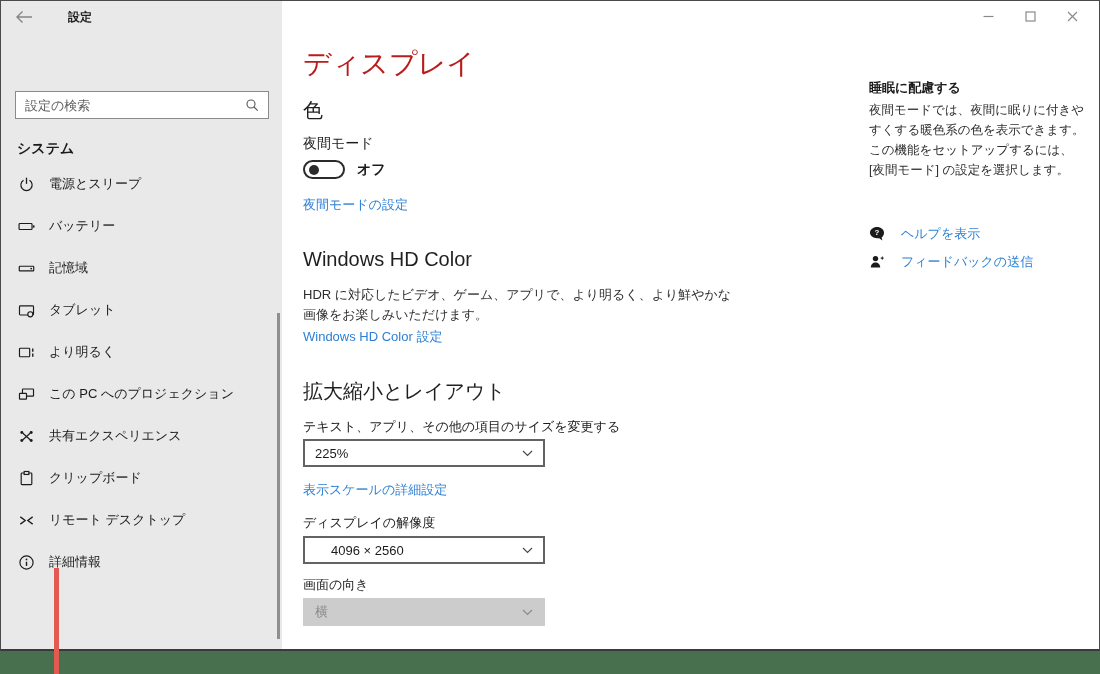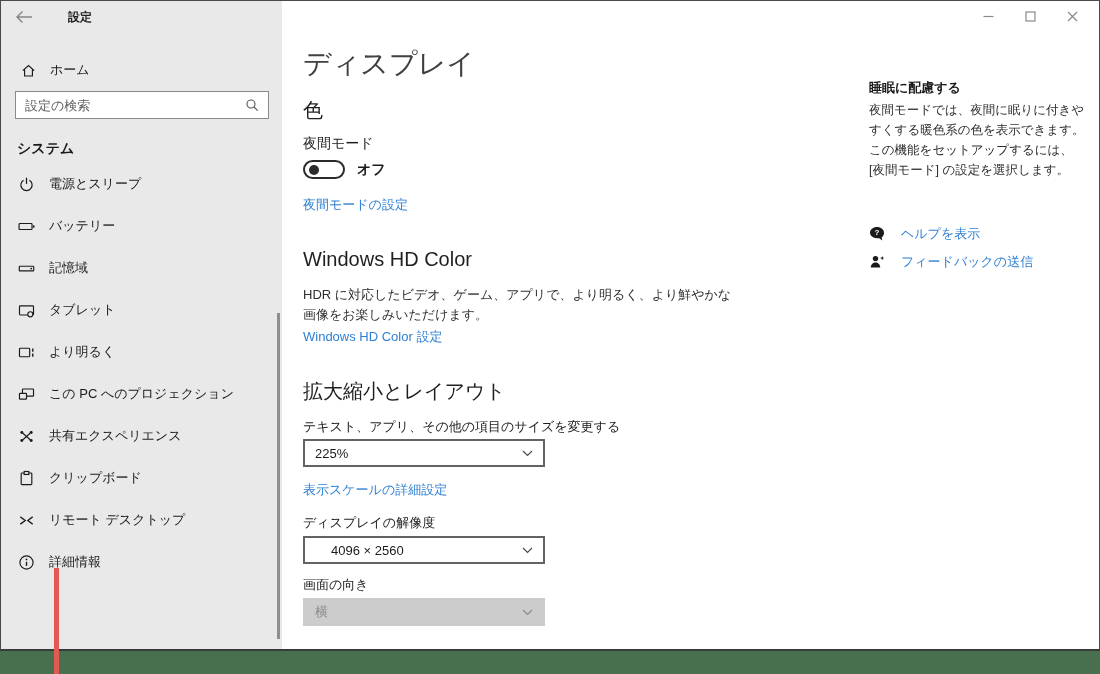--- a/index.html
+++ b/index.html
@@ -33,21 +33,21 @@
   .nav-list{position:absolute;left:0;top:162px;width:100%;}
   .nav-row{height:42px;display:flex;align-items:center;cursor:pointer;}
   .nav-icon{width:17px;height:17px;margin-left:17px;flex:0 0 auto;}
   .nav-lbl{margin-left:14px;font-size:13px;color:#1b1b1b;white-space:nowrap;}
   .side-scrollbar{position:absolute;left:276px;top:312px;width:3px;height:326px;background:#8f8f8f;}
   
   .controls{position:absolute;right:6px;top:0;height:30px;display:flex;}
   .ctrl{width:42px;height:30px;display:flex;align-items:center;justify-content:center;cursor:pointer;}
   
   .main{position:absolute;left:302px;top:0;width:450px;}
-  .page-title{position:absolute;left:0;top:44px;font-size:28px;font-weight:300;color:#404040;white-space:nowrap;}
+  .page-title{position:absolute;left:0;top:44px;font-size:28px;font-weight:300;color:#b91c1c;white-space:nowrap;}
   .sec-h{font-size:20px;font-weight:400;color:#1f1f1f;white-space:nowrap;}
   .h-color{position:absolute;left:0;top:96px;}
   .lbl-night{position:absolute;left:0;top:134px;font-size:14px;}
   .toggle-row{position:absolute;left:0;top:159px;display:flex;align-items:center;cursor:pointer;}
   .toggle{width:42px;height:19px;border:2px solid #2b2b2b;border-radius:11px;position:relative;background:#fff;}
   .toggle .knob{position:absolute;left:4px;top:2.5px;width:10px;height:10px;border-radius:50%;background:#2b2b2b;}
   .toggle-state{margin-left:12px;font-size:14px;font-weight:bold;}
   a.link{color:var(--accent-link);text-decoration:none;font-size:13px;cursor:pointer;white-space:nowrap;}
   .link-night{position:absolute;left:0;top:195px;}
   .h-hdcolor{position:absolute;left:0;top:247px;}
@@ -89,28 +89,20 @@
 
       <div class="back-btn">
         <span>
           <svg width="22" height="20" viewBox="0 0 22 20">
               <path d="M19 10 H4 M9.5 4.5 L4 10 L9.5 15.5" fill="none" stroke="#858585" stroke-width="1.4"></path>
             </svg>
         </span>
       </div>
       <div class="win-title">設定</div>
 
-      <div class="home-row">
-        <span class="nav-icon">
-          <svg width="17" height="17" viewBox="0 0 16 16">
-              <path d="M2.6 8.1 L8 3.3 L13.4 8.1 M4.3 7 V13.2 H11.7 V7" fill="none" stroke="#1b1b1b" stroke-width="1.1"></path>
-            </svg>
-        </span>
-        <span class="lbl">ホーム</span>
-      </div>
 
       <div class="search-box">
         <input type="text" placeholder="設定の検索" style="">
         <span class="mag">
           <svg width="14" height="14" viewBox="0 0 14 14">
               <circle cx="6" cy="6" r="4" fill="none" stroke="#555" stroke-width="1.1"></circle>
               <path d="M9 9 L12.7 12.7" stroke="#555" stroke-width="1.1"></path>
             </svg>
         </span>
       </div>

